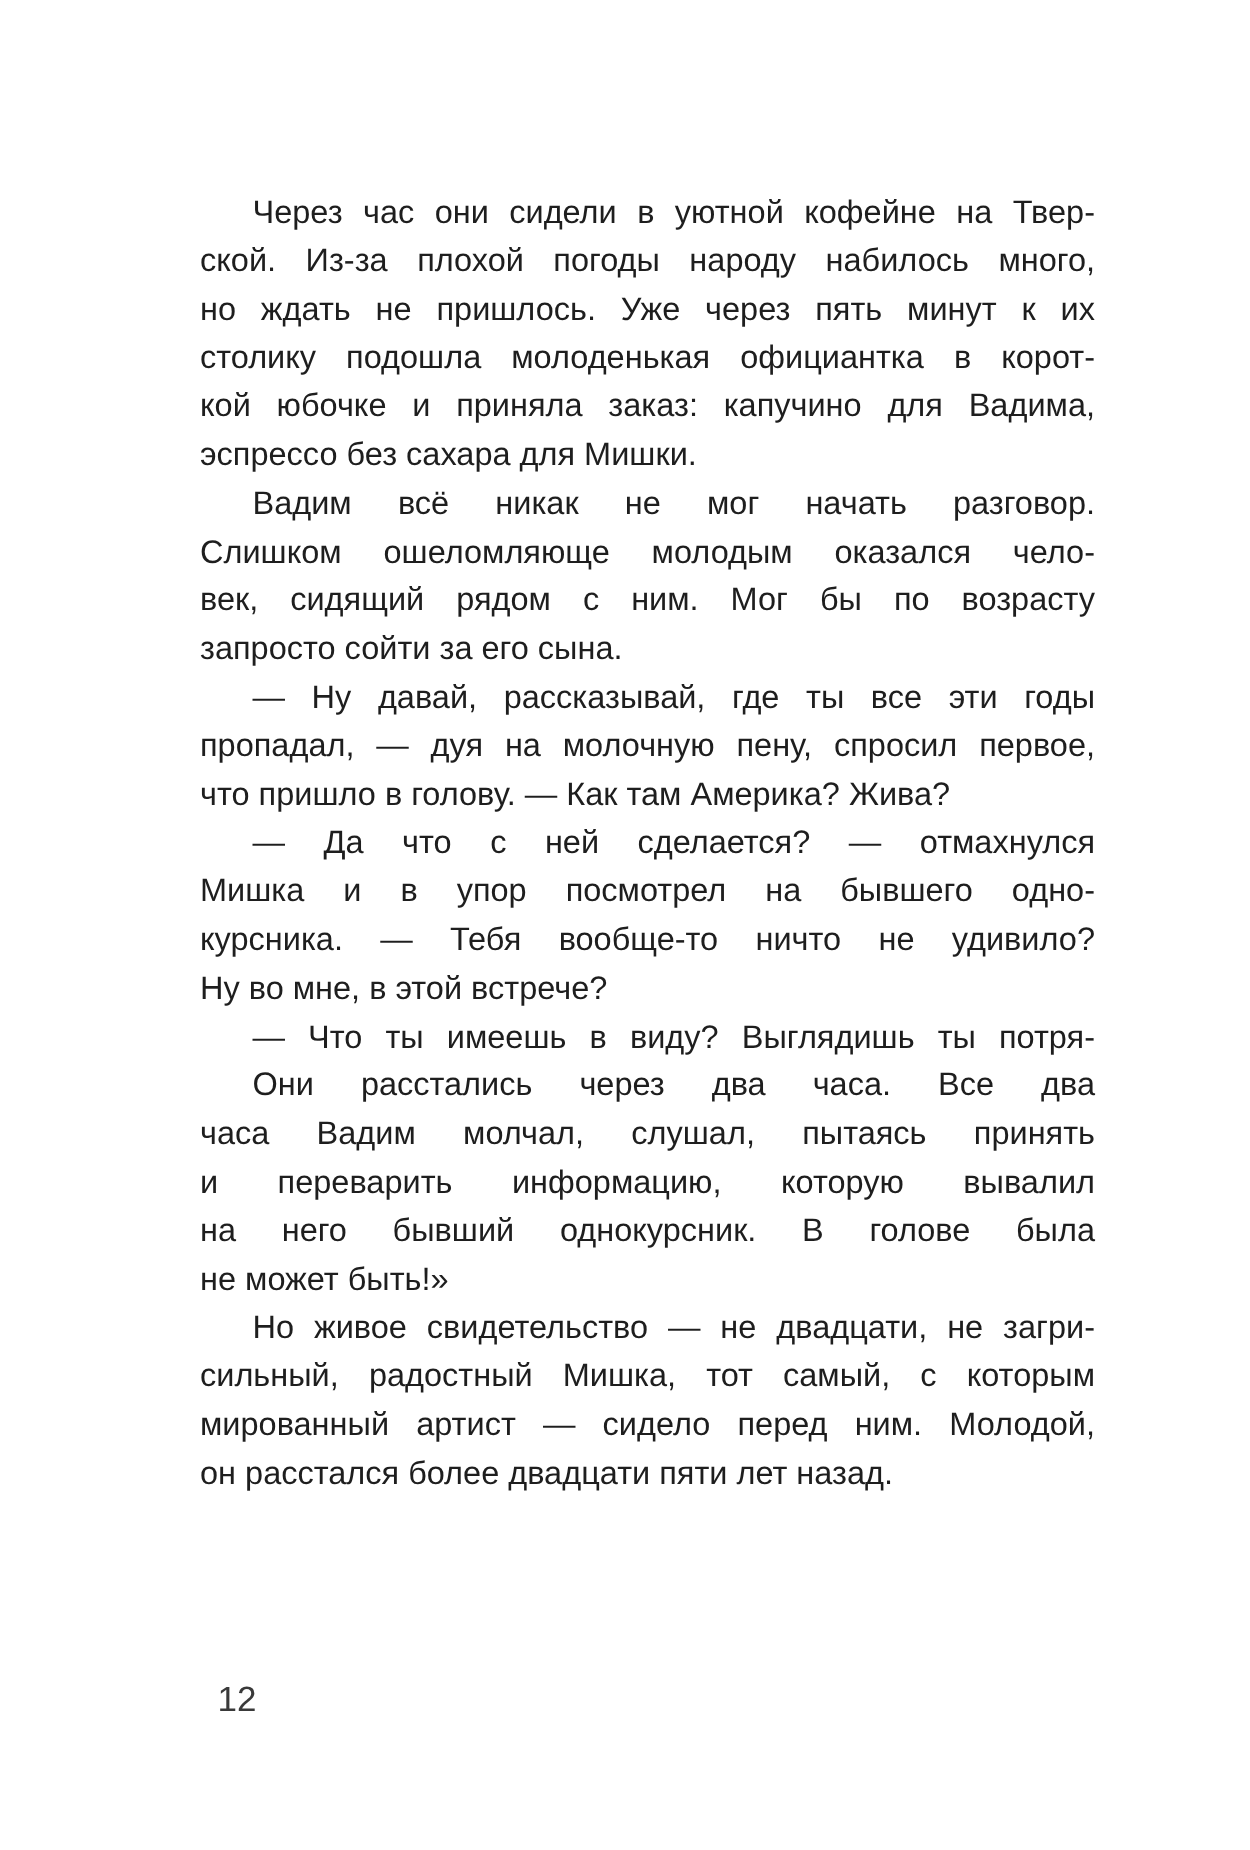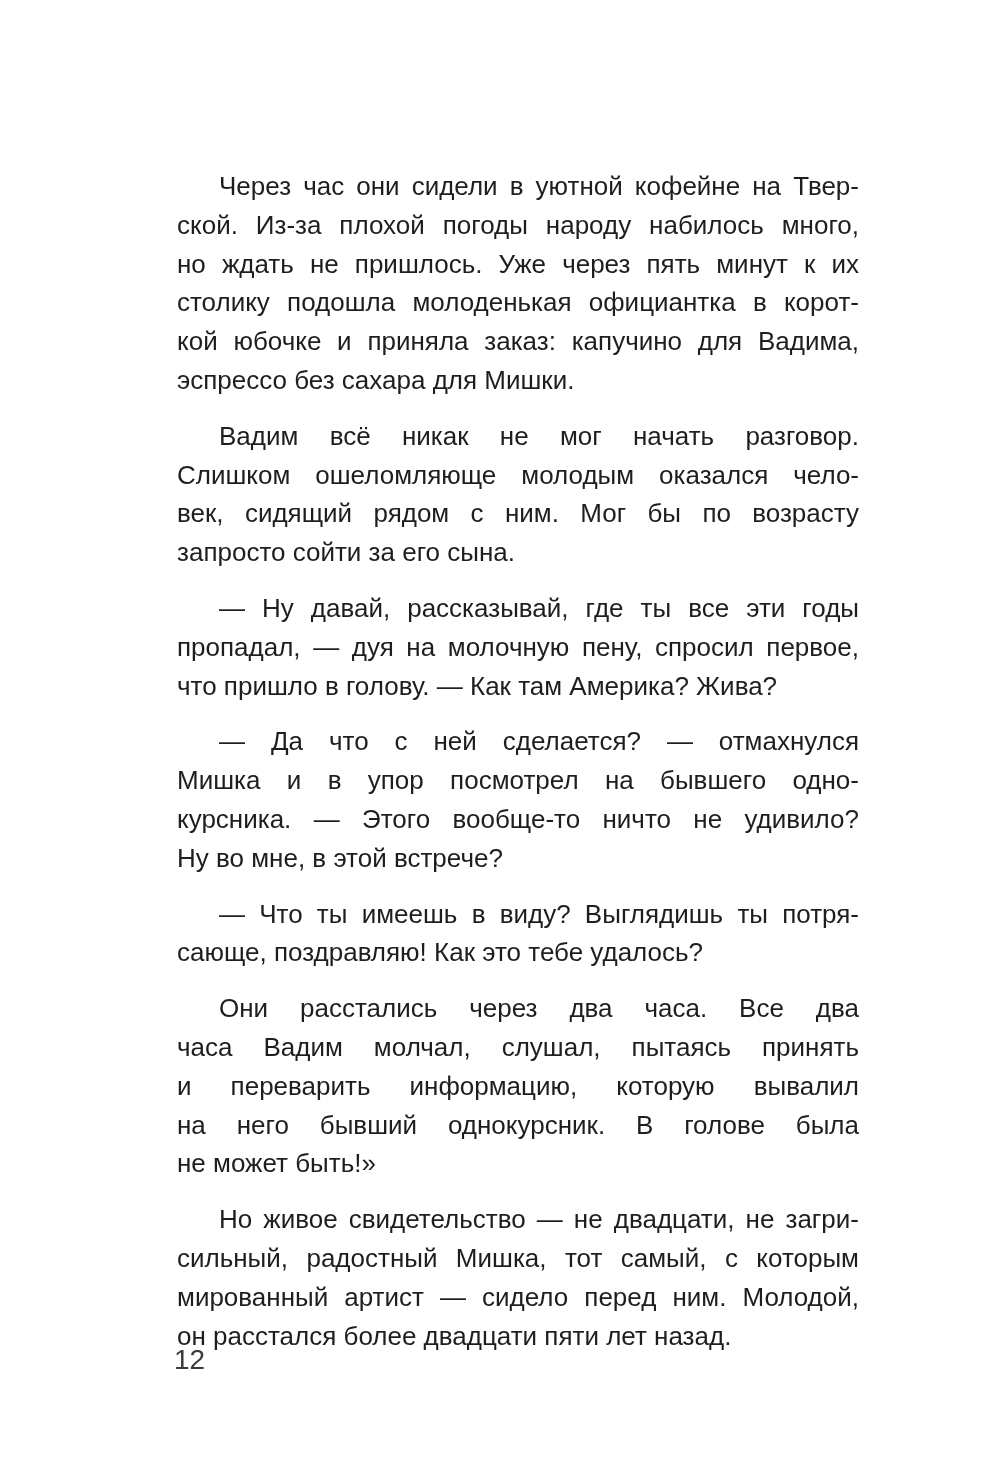--- a/index.html
+++ b/index.html
@@ -18,21 +18,21 @@
   .text-block {
     position: absolute;
     left: 160px;
     top: 150px;
     width: 716px;
     color: #1e1e1e;
     font-size: 26px;
     line-height: 38.8px;
   }
   .paragraph {
-    margin: 17px;
+    margin: 0;
   }
   .line {
     text-align: justify;
     text-align-last: justify;
     white-space: normal;
   }
   .line.first {
     text-indent: 42px;
   }
   .line.last {
@@ -67,26 +67,25 @@
         <div class="line last">запросто сойти за его сына.</div>
       </div>
       <div class="paragraph" lang="ru">
         <div class="line first">— Ну давай, рассказывай, где ты все эти годы</div>
         <div class="line">пропадал, — дуя на молочную пену, спросил первое,</div>
         <div class="line last">что пришло в голову. — Как там Америка? Жива?</div>
       </div>
       <div class="paragraph" lang="ru">
         <div class="line first">— Да что с ней сделается? — отмахнулся</div>
         <div class="line">Мишка и в упор посмотрел на бывшего одно-</div>
-        <div class="line">курсника. — Этого вообще-то ничто не удивило?</div>
+        <div class="line">курсника. — Тебя вообще-то ничто не удивило?</div>
         <div class="line last">Ну во мне, в этой встрече?</div>
       </div>
       <div class="paragraph" lang="ru">
         <div class="line first">— Что ты имеешь в виду? Выглядишь ты потря-</div>
-        <div class="line last">сающе, поздравляю! Как это тебе удалось?</div>
       </div>
       <div class="paragraph" lang="ru">
         <div class="line first">Они расстались через два часа. Все два</div>
         <div class="line">часа Вадим молчал, слушал, пытаясь принять</div>
         <div class="line">и переварить информацию, которую вывалил</div>
         <div class="line">на него бывший однокурсник. В голове была</div>
         <div class="line last">не может быть!»</div>
       </div>
       <div class="paragraph" lang="ru">
         <div class="line first">Но живое свидетельство — не двадцати, не загри-</div>

